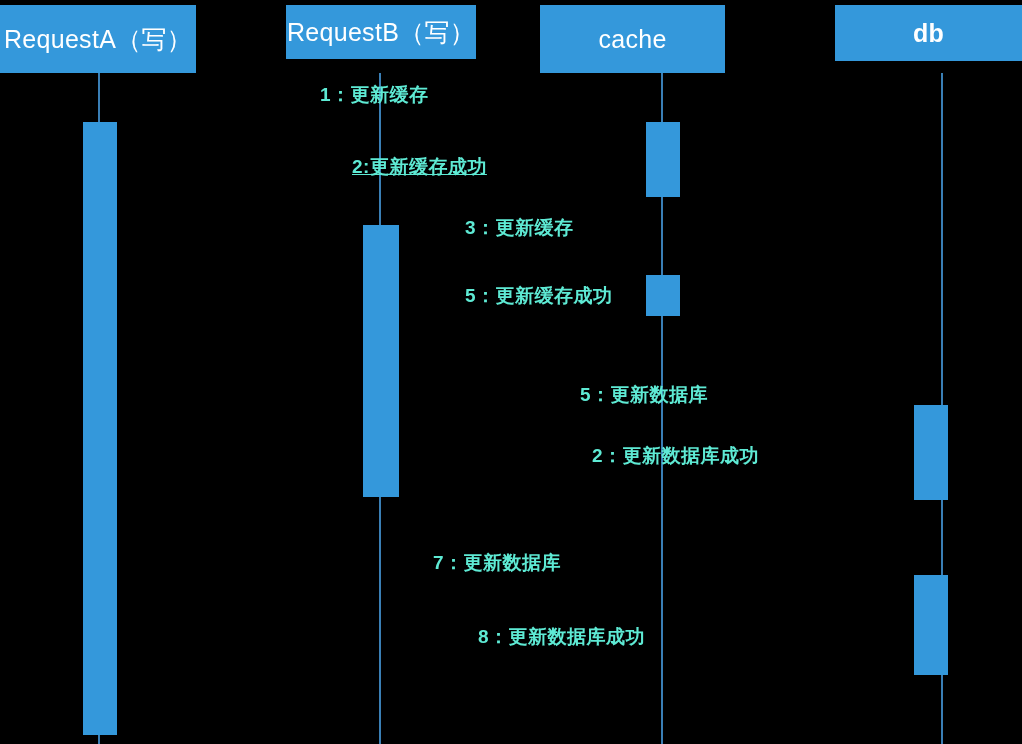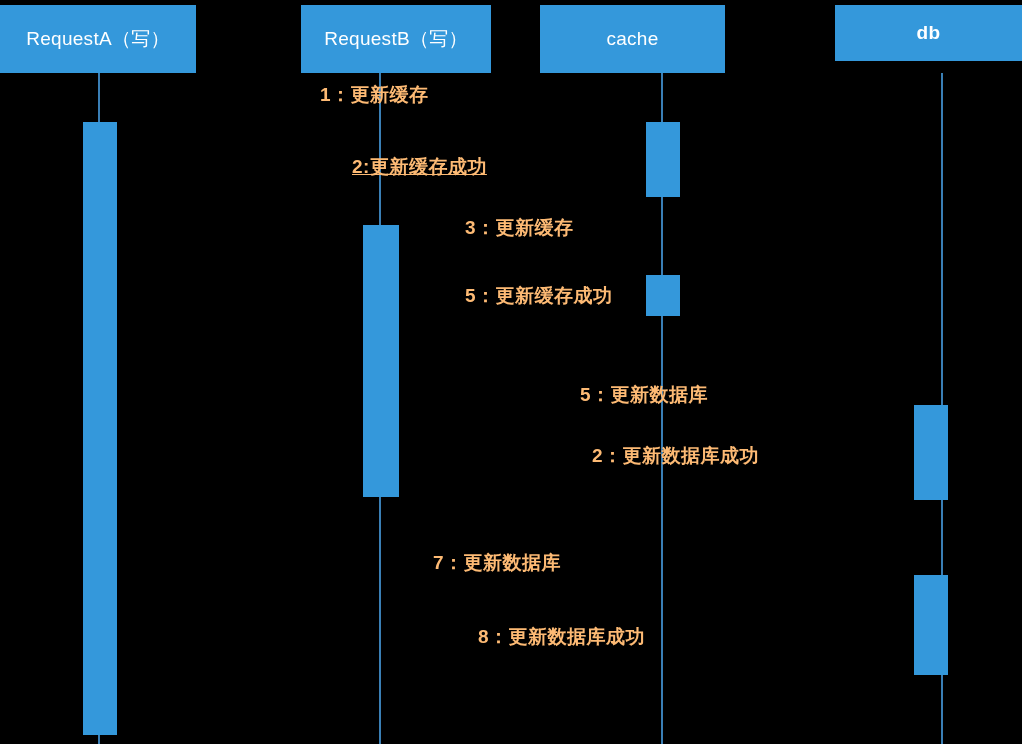--- a/index.html
+++ b/index.html
@@ -16,60 +16,60 @@
     font-family: "Liberation Sans", "DejaVu Sans", sans-serif;
   }
   
   .participant-box {
     position: absolute;
     background: #3498db;
     display: flex;
     align-items: center;
     justify-content: center;
     color: #ffffff;
-    font-size: 19px;
+    font-size: 25px;
     font-weight: 400;
     letter-spacing: 0.3px;
     white-space: nowrap;
     box-sizing: border-box;
   }
   
   .lifeline {
     position: absolute;
     width: 2px;
     background: #3a7fb5;
   }
   
   .activation {
     position: absolute;
     background: #3498db;
     width: 34px;
   }
   
   .message-label {
     position: absolute;
-    color: #fdba74;
+    color: #5eead4;
     font-size: 19px;
     font-weight: 700;
     white-space: nowrap;
     letter-spacing: 0.5px;
   }
 </style>
 </head>
 <body>
 
 <div id="canvas">
 
   <div class="lifeline" style="left:98px; top:73px; height:671px;"></div>
   <div class="lifeline" style="left:379px; top:73px; height:671px;"></div>
   <div class="lifeline" style="left:661px; top:73px; height:671px;"></div>
   <div class="lifeline" style="left:941px; top:73px; height:671px;"></div>
 
   <div class="participant-box" style="left:0px; top:5px; width:196px; height:68px;">RequestA（写）</div>
-  <div class="participant-box" style="left:301px; top:5px; width:190px; height:68px;">RequestB（写）</div>
+  <div class="participant-box" style="left:286px; top:5px; width:190px; height:54px;">RequestB（写）</div>
   <div class="participant-box" style="left:540px; top:5px; width:185px; height:68px;">cache</div>
   <div class="participant-box" style="left:835px; top:5px; width:187px; height:56px;font-weight:bold;">db</div>
 
   <div class="activation" style="left:83px; top:122px; width:34px; height:613px;"></div>
   <div class="activation" style="left:363px; top:225px; width:36px; height:272px;"></div>
   <div class="activation" style="left:646px; top:122px; width:34px; height:75px;"></div>
   <div class="activation" style="left:646px; top:275px; width:34px; height:41px;"></div>
   <div class="activation" style="left:914px; top:405px; width:34px; height:95px;"></div>
   <div class="activation" style="left:914px; top:575px; width:34px; height:100px;"></div>
 

